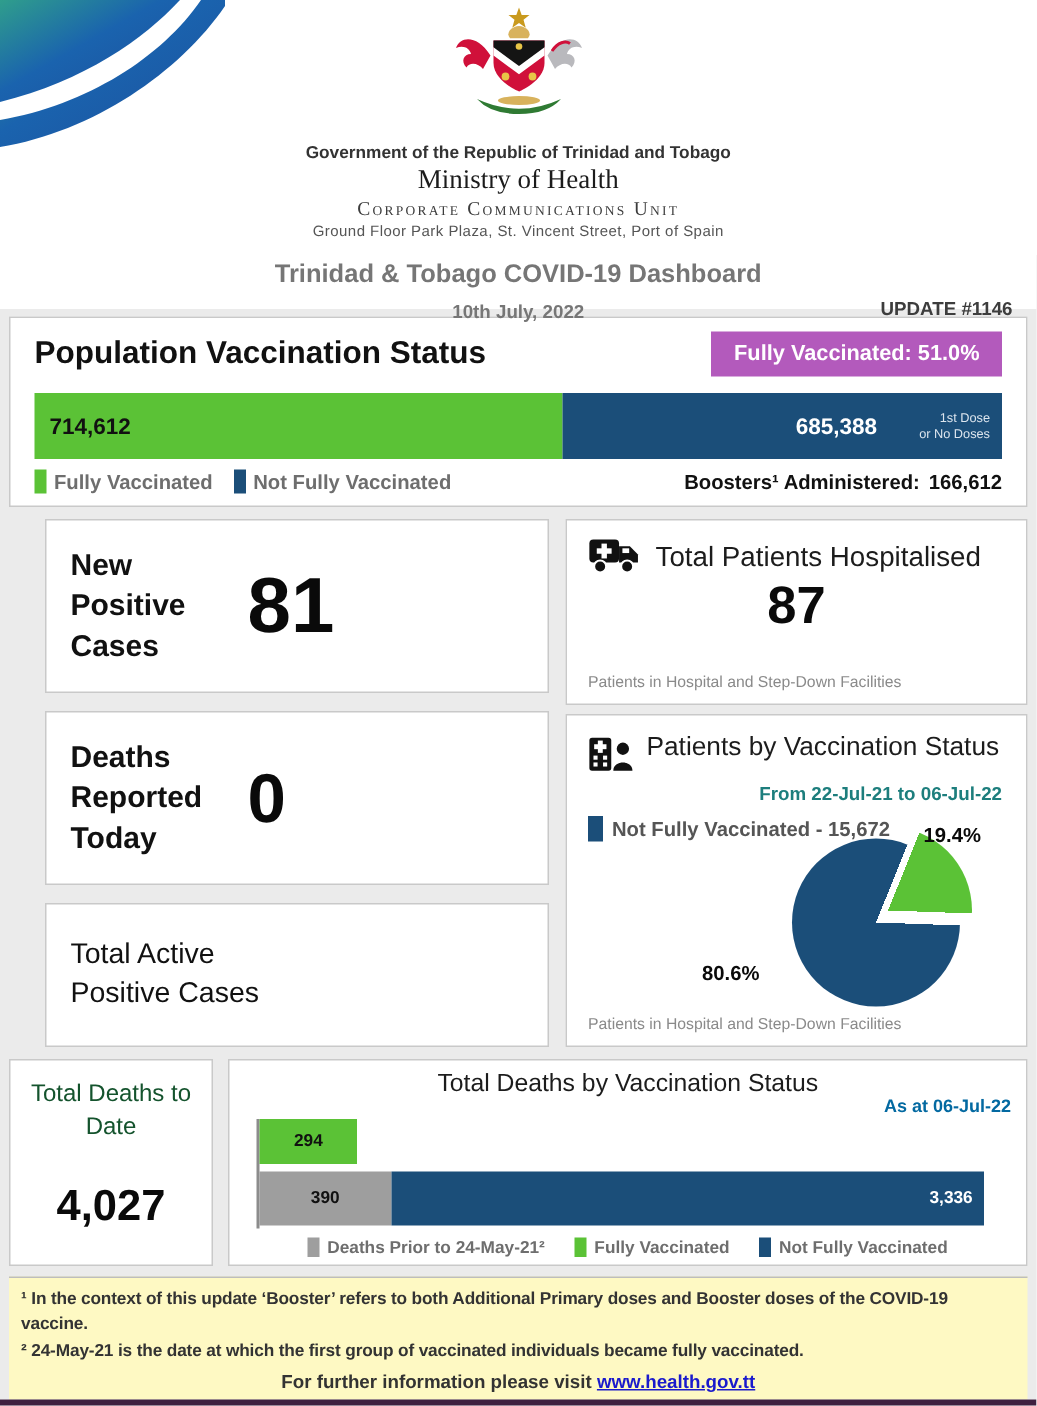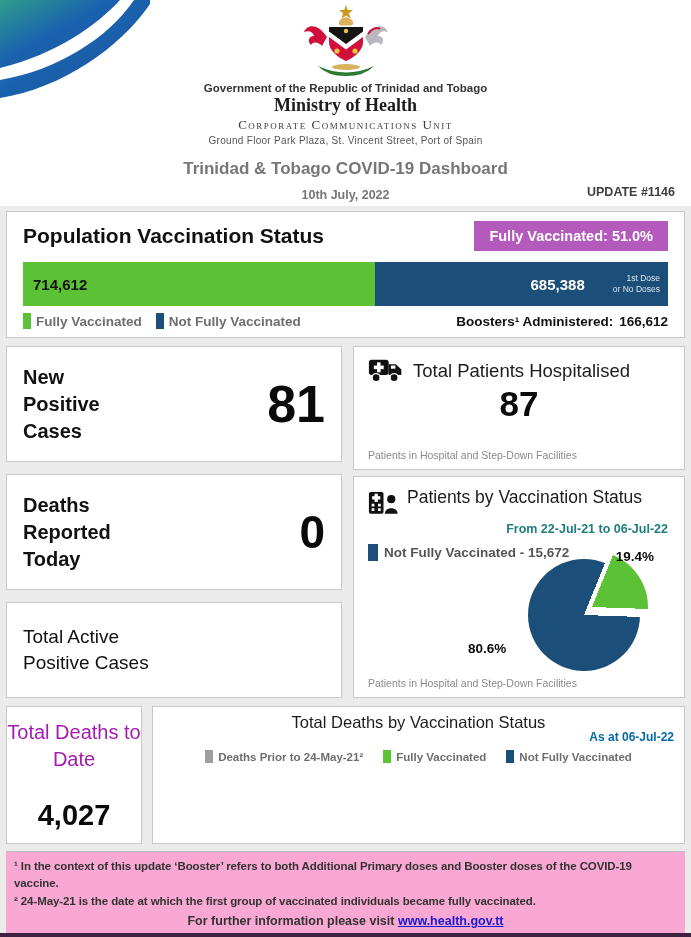--- a/index.html
+++ b/index.html
@@ -6,22 +6,22 @@
   html,body { width:691px; }
   body {
     font-family:"Liberation Sans", sans-serif;
     background:#ffffff; width:691px; height:937px; overflow:hidden;
     position:relative;
   }
   
   .hdr { position:relative; height:206px; background:#fff; text-align:center; padding-top:4px; }
   .swoosh { position:absolute; top:0; left:0; }
   .crest { display:block; margin:0 auto; }
-  .gov-line { font-size:11.5px; color:#333; font-weight:bold; margin-top:2px; }
-  .ministry { font-family:"Liberation Serif", serif; font-weight:bold; font-size:18px; color:#1c1c1c; margin-top:1px; }
+  .gov-line { font-size:11.5px; color:#333; font-weight:bold; margin-top:16px; }
+  .ministry { font-family:"Liberation Serif", serif; font-weight:normal; font-size:18px; color:#1c1c1c; margin-top:1px; }
   .unit { font-family:"Liberation Serif", serif; font-variant:small-caps; letter-spacing:1.5px; font-size:13px; color:#3c3c3c; margin-top:1px; }
   .address { font-size:10px; color:#555; margin-top:2px; letter-spacing:.3px; }
   .dash-title { font-size:17px; font-weight:bold; color:#767676; margin-top:13px; }
   .date-row { position:relative; margin-top:6px; height:16px; }
   .date { font-size:12.5px; font-weight:bold; color:#767676; }
   .update { position:absolute; right:16px; top:0; font-size:12.5px; font-weight:bold; color:#3d3d3d; }
   
   .main { background:#ebebeb; padding:5px 6px 0 6px; }
   .card { background:#fff; border:1px solid #c9c9c9; }
   
@@ -36,26 +36,26 @@
   .vaxbar .b .num { color:#fff; font-weight:bold; font-size:15px; }
   .vaxbar .b .note { color:#dce5ee; font-size:8.5px; text-align:right; line-height:1.25; margin:0 8px 0 28px; }
   .pop-bottom { display:flex; align-items:center; margin-top:7px; }
   .legend { display:flex; align-items:center; gap:14px; }
   .leg-item { display:flex; align-items:center; gap:5px; font-size:13.5px; font-weight:bold; color:#6e6e6e; }
   .sw { width:8px; height:16px; display:inline-block; }
   .boosters { margin-left:auto; font-size:13.5px; font-weight:bold; color:#111; }
   .boosters .v { margin-left:6px; }
   
   .mid { display:flex; gap:11px; margin-top:8px; }
-  .lcol { width:336px; display:flex; flex-direction:column; gap:12px; }
+  .lcol { width:336px; display:flex; flex-direction:column; gap:12px;margin-left:24px; }
   .rcol { flex:1; display:flex; flex-direction:column; gap:6px; }
   .stat-card { display:flex; align-items:center; padding:12px 16px; }
   .stat-label { font-size:20px; font-weight:bold; color:#111; line-height:1.35; width:118px; }
   .stat-label.reg { font-weight:normal; font-size:19px; width:138px; }
-  .stat-value { flex:1; text-align:right; font-weight:bold; color:#0a0a0a; }
+  .stat-value { flex:1; text-align:left; font-weight:bold; color:#0a0a0a; }
   .v-xl { font-size:52px; }
   .v-lg { font-size:46px; }
   .v-md { font-size:36px; }
   .hosp { padding:10px 14px 8px 14px; height:124px; display:flex; flex-direction:column; }
   .hosp-top { display:flex; align-items:center; gap:9px; }
   .hosp-title { font-size:18.5px; color:#1c1c1c; }
   .hosp-val { text-align:center; font-size:35px; font-weight:bold; color:#0a0a0a; margin-top:0px; }
   .small-cap { font-size:10.5px; color:#8a8a8a; margin-top:auto; }
   .pat { position:relative; height:222px; padding:10px 12px 8px 14px; }
   .pat-top { display:flex; align-items:flex-start; gap:8px; }
@@ -68,39 +68,39 @@
   .pie, .pie-g { position:absolute; width:112px; height:112px; border-radius:50%; }
   .pie { left:8px; top:10px; background:conic-gradient(from 22deg, transparent 0 70deg, #1b4e79 70deg 360deg); }
   .pie-g { left:8px; top:10px; transform:translate(8px,-8px);
            background:conic-gradient(from 22deg, #5bc236 0 70deg, transparent 70deg 360deg); }
   .pie-lab { position:absolute; font-size:13.5px; font-weight:bold; color:#0a0a0a; }
   .pl-g { right:16px; top:0; }
   .pl-b { left:-52px; bottom:18px; }
   
   .bot { display:flex; gap:10px; margin-top:8px; }
   .tdeaths { width:136px; height:138px; text-align:center; padding-top:12px; }
-  .tdeaths .lbl { font-size:20px; color:#a21caf; line-height:1.35; }
+  .tdeaths .lbl { font-size:16px; color:#14532d; line-height:1.35; }
   .tdeaths .val { font-size:29px; font-weight:bold; color:#0a0a0a; margin-top:26px; }
   .dchart { flex:1; height:138px; padding:6px 10px 4px 10px; position:relative; }
   .dc-title { text-align:center; font-size:16.5px; color:#1c1c1c; }
   .dc-sub { text-align:right; font-size:12px; font-weight:bold; color:#0369a1; margin-top:-2px; }
   .plot { margin-left:8px; margin-top:2px; border-left:2px solid #8c8c8c; padding-bottom:2px; }
   .bar-row { display:flex; height:30px; }
   .bar-row + .bar-row { margin-top:5px; height:36px; }
   .bar-g { background:#5bc236; width:13%; display:flex; align-items:center; justify-content:center;
            font-size:11.5px; font-weight:bold; color:#111; }
   .bar-gray { background:#9e9e9e; width:17.5%; display:flex; align-items:center; justify-content:center;
               font-size:11.5px; font-weight:bold; color:#111; }
   .bar-b { background:#1b4e79; width:79%; display:flex; align-items:center; justify-content:flex-end;
            padding-right:8px; font-size:11.5px; font-weight:bold; color:#fff; }
   .dc-legend { display:flex; justify-content:center; gap:20px; margin-top:6px; }
   .dc-leg-item { display:flex; align-items:center; gap:5px; font-size:11.5px; font-weight:bold; color:#6e6e6e; }
   .sw3 { width:8px; height:13px; display:inline-block; }
   
-  .foot { background:#f9a8d4; border-top:1px solid #bdbdbd; margin-top:7px; padding:6px 8px 5px 8px; }
+  .foot { background:#fef9c3; border-top:1px solid #bdbdbd; margin-top:7px; padding:6px 8px 5px 8px; }
   .fn { font-size:11.5px; font-weight:bold; color:#333; line-height:1.5; letter-spacing:-.1px; }
   .more { text-align:center; font-size:12.5px; font-weight:bold; color:#333; margin-top:4px; }
   .more a { color:#1a1acc; text-decoration:underline; cursor:pointer; }
   
   .footer { background:#3e2040; height:33px; display:flex; align-items:center; justify-content:center; gap:38px; }
 </style>
 </head>
 <body>
 
 <div class="hdr">
@@ -250,20 +250,35 @@
 
   <div class="bot">
     <div class="card tdeaths">
       <div class="lbl">Total Deaths to Date</div>
       <div class="val">4,027</div>
     </div>
 
     <div class="card dchart">
       <div class="dc-title">Total Deaths by Vaccination Status</div>
       <div class="dc-sub">As at 06-Jul-22</div>
+      <div class="plot">
+        <div class="bar-row">
+          <div class="bar-g">
+            <span>294</span>
+          </div>
+        </div>
+        <div class="bar-row">
+          <div class="bar-gray">
+            <span>390</span>
+          </div>
+          <div class="bar-b">
+            <span>3,336</span>
+          </div>
+        </div>
+      </div>
       <div class="dc-legend">
         <span class="dc-leg-item">
           <span class="sw3" style="background:#9e9e9e"></span>
           <span>Deaths Prior to 24-May-21²</span>
         </span>
         <span class="dc-leg-item">
           <span class="sw3" style="background:#5bc236"></span>
           <span>Fully Vaccinated</span>
         </span>
         <span class="dc-leg-item">

